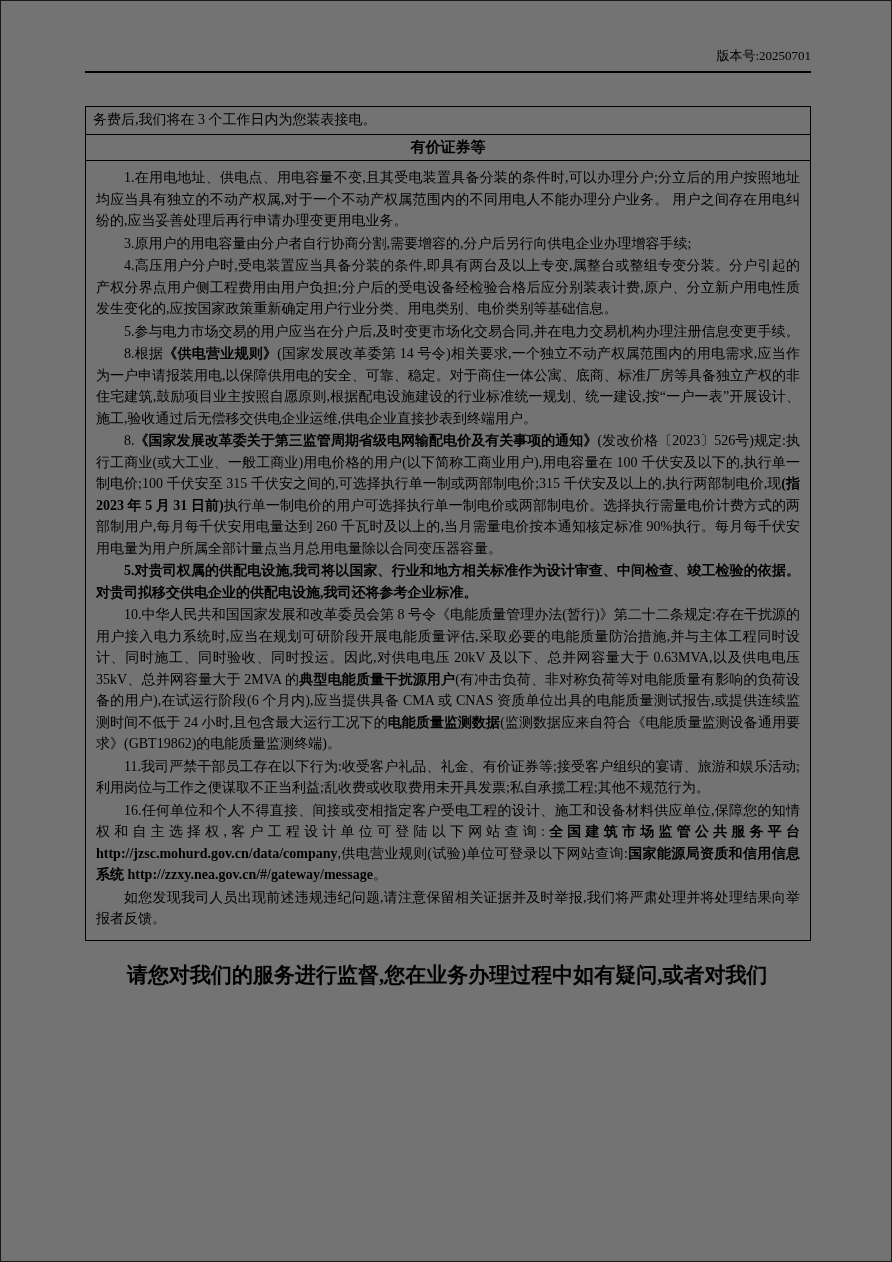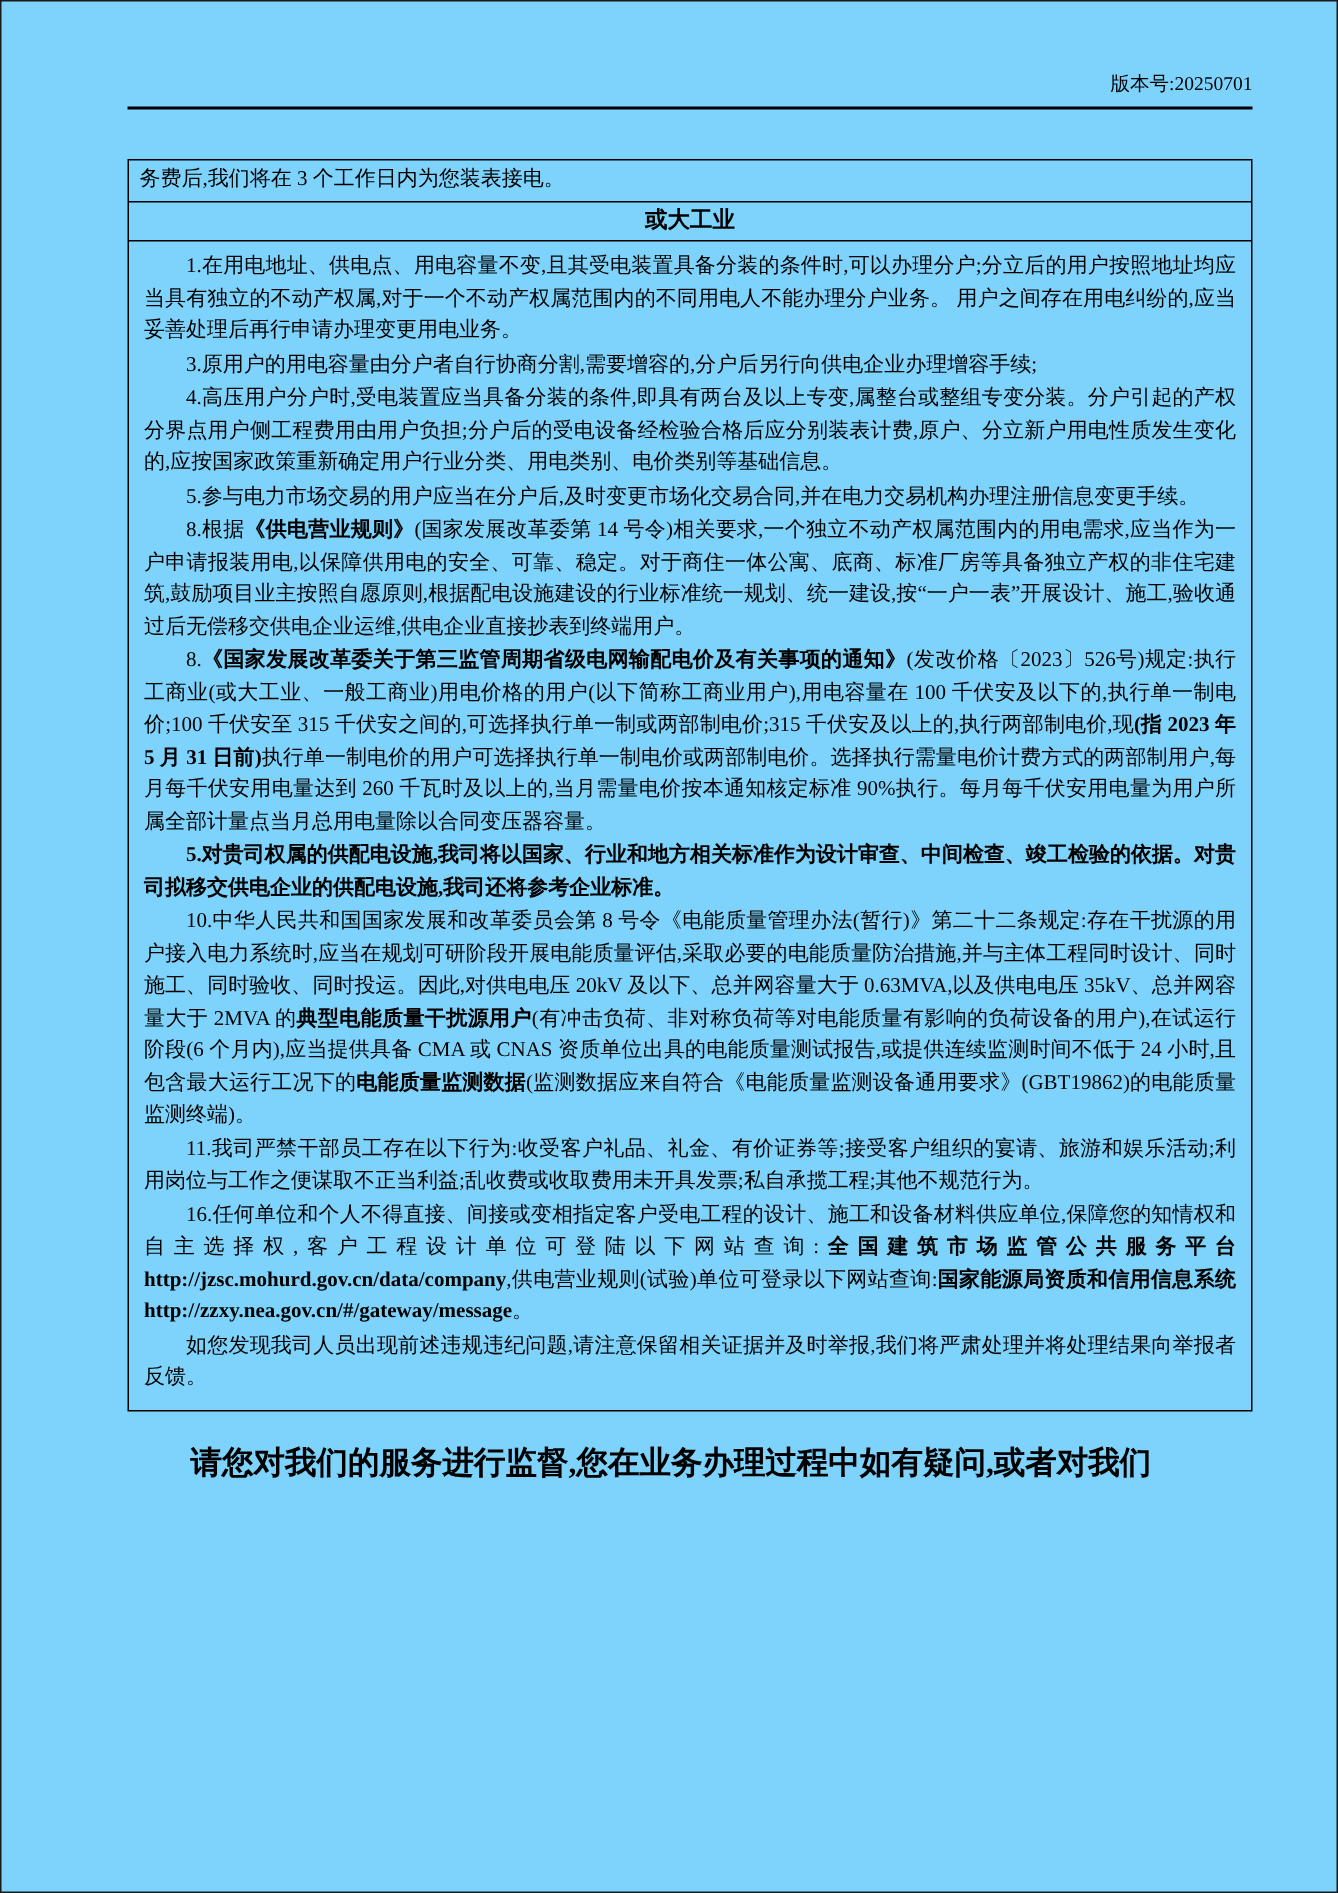--- a/index.html
+++ b/index.html
@@ -5,22 +5,22 @@
   * { box-sizing: border-box; }
   html, body { margin: 0; padding: 0; background: #ffffff; }
   body {
     width: 892px; height: 1262px;
     font-family: "Liberation Serif", "DejaVu Serif", serif;
     color: #000;
   }
   .page {
     width: 892px; height: 1262px;
     border: 1px solid #1a1a1a;
-    background: #7dd3fc;
-    padding: 46px 56px 0 84px;
+    background: #737373;
+    padding: 46px 80px 0 84px;
     overflow: hidden;
   }
   .version-row {
     text-align: right;
     font-size: 13px;
     line-height: 17px;
     margin-bottom: 7px;
   }
   .header-rule {
     height: 0;
@@ -63,21 +63,21 @@
 </style>
 </head>
 <body>
 
 <div class="page">
   <div class="version-row">版本号:20250701</div>
   <div class="header-rule"></div>
 
   <div class="notice-table">
     <div class="row-cont">务费后,我们将在 3 个工作日内为您装表接电。</div>
-    <div class="row-title">或大工业</div>
+    <div class="row-title">有价证券等</div>
     <div class="row-body">
         <p class="para"><span>1.在用电地址、供电点、用电容量不变,且其受电装置具备分装的条件时,可以办理分户;分立后的用户按照地址均应当具有独立的不动产权属,对于一个不动产权属范围内的不同用电人不能办理分户业务。 用户之间存在用电纠纷的,应当妥善处理后再行申请办理变更用电业务。</span></p>
         <p class="para"><span>3.原用户的用电容量由分户者自行协商分割,需要增容的,分户后另行向供电企业办理增容手续;</span></p>
         <p class="para"><span>4.高压用户分户时,受电装置应当具备分装的条件,即具有两台及以上专变,属整台或整组专变分装。分户引起的产权分界点用户侧工程费用由用户负担;分户后的受电设备经检验合格后应分别装表计费,原户、分立新户用电性质发生变化的,应按国家政策重新确定用户行业分类、用电类别、电价类别等基础信息。</span></p>
         <p class="para"><span>5.参与电力市场交易的用户应当在分户后,及时变更市场化交易合同,并在电力交易机构办理注册信息变更手续。</span></p>
         <p class="para"><span>8.根据</span><span class="b">《供电营业规则》</span><span>(国家发展改革委第 14 号令)相关要求,一个独立不动产权属范围内的用电需求,应当作为一户申请报装用电,以保障供用电的安全、可靠、稳定。对于商住一体公寓、底商、标准厂房等具备独立产权的非住宅建筑,鼓励项目业主按照自愿原则,根据配电设施建设的行业标准统一规划、统一建设,按“一户一表”开展设计、施工,验收通过后无偿移交供电企业运维,供电企业直接抄表到终端用户。</span></p>
         <p class="para"><span>8.</span><span class="b">《国家发展改革委关于第三监管周期省级电网输配电价及有关事项的通知》</span><span>(发改价格〔2023〕526号)规定:执行工商业(或大工业、一般工商业)用电价格的用户(以下简称工商业用户),用电容量在 100 千伏安及以下的,执行单一制电价;100 千伏安至 315 千伏安之间的,可选择执行单一制或两部制电价;315 千伏安及以上的,执行两部制电价,现</span><span class="b">(指 2023 年 5 月 31 日前)</span><span>执行单一制电价的用户可选择执行单一制电价或两部制电价。选择执行需量电价计费方式的两部制用户,每月每千伏安用电量达到 260 千瓦时及以上的,当月需量电价按本通知核定标准 90%执行。每月每千伏安用电量为用户所属全部计量点当月总用电量除以合同变压器容量。</span></p>
         <p class="para"><span class="b">5.对贵司权属的供配电设施,我司将以国家、行业和地方相关标准作为设计审查、中间检查、竣工检验的依据。对贵司拟移交供电企业的供配电设施,我司还将参考企业标准。</span></p>
         <p class="para"><span>10.中华人民共和国国家发展和改革委员会第 8 号令《电能质量管理办法(暂行)》第二十二条规定:存在干扰源的用户接入电力系统时,应当在规划可研阶段开展电能质量评估,采取必要的电能质量防治措施,并与主体工程同时设计、同时施工、同时验收、同时投运。因此,对供电电压 20kV 及以下、总并网容量大于 0.63MVA,以及供电电压 35kV、总并网容量大于 2MVA 的</span><span class="b">典型电能质量干扰源用户</span><span>(有冲击负荷、非对称负荷等对电能质量有影响的负荷设备的用户),在试运行阶段(6 个月内),应当提供具备 CMA 或 CNAS 资质单位出具的电能质量测试报告,或提供连续监测时间不低于 24 小时,且包含最大运行工况下的</span><span class="b">电能质量监测数据</span><span>(监测数据应来自符合《电能质量监测设备通用要求》(GBT19862)的电能质量监测终端)。</span></p>
         <p class="para"><span>11.我司严禁干部员工存在以下行为:收受客户礼品、礼金、有价证券等;接受客户组织的宴请、旅游和娱乐活动;利用岗位与工作之便谋取不正当利益;乱收费或收取费用未开具发票;私自承揽工程;其他不规范行为。</span></p>

